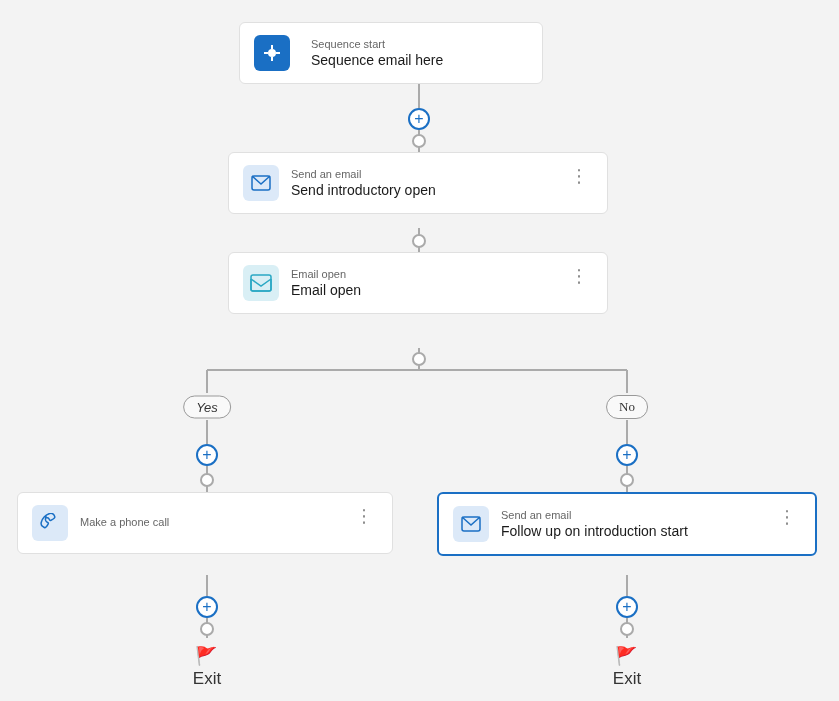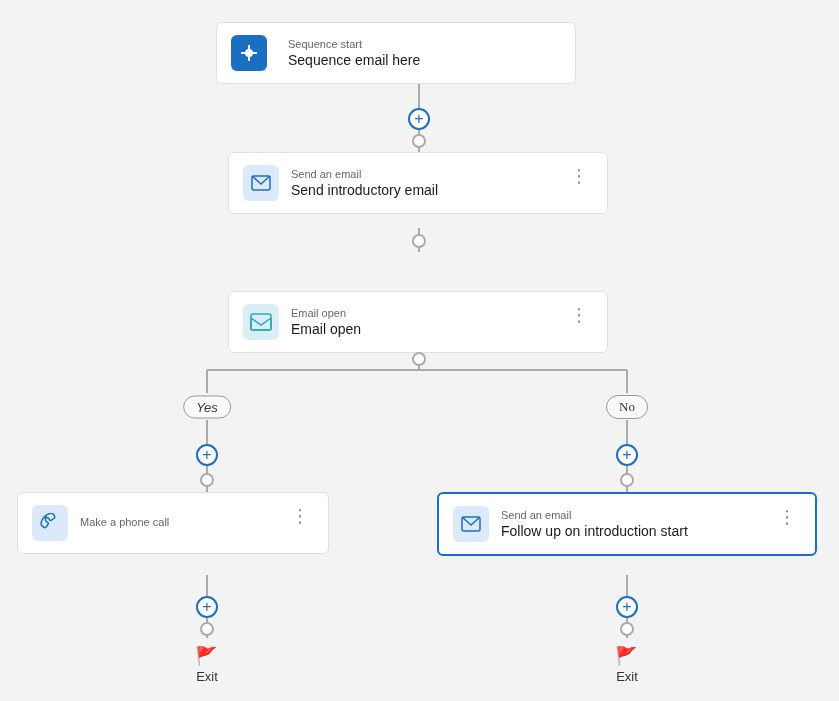--- a/index.html
+++ b/index.html
@@ -135,21 +135,21 @@
       align-items: center;
       gap: 2px;
       transform: translate(-50%, 0);
     }
 
     .exit-flag .flag-icon {
       font-size: 18px;
     }
 
     .exit-flag .flag-label {
-      font-size: 13px;
+      font-size: 17px;
       color: #333;
     }
 
     svg.lines {
       position: absolute;
       top: 0;
       left: 0;
       width: 100%;
       height: 100%;
       pointer-events: none;
@@ -186,21 +186,21 @@
 
     <line x1="207" y1="575" x2="207" y2="596" stroke="#aaa" stroke-width="2"></line>
 
     <line x1="207" y1="618" x2="207" y2="638" stroke="#aaa" stroke-width="2"></line>
 
     <line x1="627" y1="575" x2="627" y2="596" stroke="#aaa" stroke-width="2"></line>
 
     <line x1="627" y1="618" x2="627" y2="638" stroke="#aaa" stroke-width="2"></line>
   </svg>
 
-  <div class="card" style="left:216px; top:22px; width:360px;gap:21px;">
+  <div class="card" style="left:239px; top:22px; width:304px;gap:21px;">
     <div class="card-icon blue-bg">
       <svg width="20" height="20" viewBox="0 0 20 20" fill="none">
         <circle cx="10" cy="10" r="4" fill="white"></circle>
         <line x1="10" y1="2" x2="10" y2="6" stroke="white" stroke-width="2"></line>
         <line x1="10" y1="14" x2="10" y2="18" stroke="white" stroke-width="2"></line>
         <line x1="2" y1="10" x2="6" y2="10" stroke="white" stroke-width="2"></line>
         <line x1="14" y1="10" x2="18" y2="10" stroke="white" stroke-width="2"></line>
       </svg>
     </div>
     <div class="card-text">
@@ -215,28 +215,28 @@
 
   <div class="card" style="left:228px; top:152px; width:380px;">
     <div class="card-icon light-blue-bg">
       <svg width="20" height="16" viewBox="0 0 20 16" fill="none">
         <rect x="1" y="1" width="18" height="14" rx="2" stroke="#1a6fc4" stroke-width="1.5" fill="none"></rect>
         <polyline points="1,1 10,9 19,1" stroke="#1a6fc4" stroke-width="1.5" fill="none"></polyline>
       </svg>
     </div>
     <div class="card-text">
       <span class="card-label">Send an email</span>
-      <span class="card-title">Send introductory email</span>
+      <span class="card-title">Send introductory open</span>
     </div>
     <span class="card-menu">⋮</span>
   </div>
 
   <div class="circle-node" style="left:419px; top:241px;"></div>
 
-  <div class="card" style="left:228px; top:252px; width:380px;margin-top:39px;">
+  <div class="card" style="left:228px; top:252px; width:380px;">
     <div class="card-icon light-teal-bg">
       <svg width="22" height="18" viewBox="0 0 22 18" fill="none">
         <path d="M1 5l10 7 10-7" stroke="#2aa8c4" stroke-width="1.5" fill="none"></path>
         <rect x="1" y="1" width="20" height="16" rx="2" stroke="#2aa8c4" stroke-width="1.5" fill="none"></rect>
         <path d="M1 5V15a2 2 0 002 2h16a2 2 0 002-2V5" stroke="#2aa8c4" stroke-width="1.5" fill="none"></path>
       </svg>
     </div>
     <div class="card-text">
       <span class="card-label">Email open</span>
       <span class="card-title">Email open</span>
@@ -249,21 +249,21 @@
   <div class="branch-label" style="left:207px; top:407px;font-style:italic;">Yes</div>
 
   <div class="branch-label" style="left:627px; top:407px;font-family:Liberation Serif, serif;">No</div>
 
   <div class="plus-node" style="left:207px; top:455px;">+</div>
   <div class="circle-node" style="left:207px; top:480px;"></div>
 
   <div class="plus-node" style="left:627px; top:455px;">+</div>
   <div class="circle-node" style="left:627px; top:480px;"></div>
 
-  <div class="card" style="left:17px; top:492px; width:312px;">
+  <div class="card" style="left:17px; top:492px; width:376px;">
     <div class="card-icon light-blue-bg">
       <svg width="20" height="20" viewBox="0 0 20 20" fill="none">
         <path d="M6.5 2C5.7 3.8 5.3 5.4 5.5 7c.1.7.6 1.4 1.2 1.8l1.2.8c.4.3.5.8.3 1.3-.6 1.3-1.4 2.4-2.4 3.3-.4.4-1 .5-1.5.3L3 13.7C1.5 12.8.8 11 1.3 9.3 2.5 5 5.5 1.8 9.7.5c1.7-.5 3.5.2 4.4 1.7l.6 1.3c.2.5.1 1.1-.3 1.5C13.4 6 12.3 6.7 11 7.3c-.5.2-1 .1-1.3-.3L9 5.8C8.6 5.2 7.8 4.7 7 4.8" stroke="#1a6fc4" stroke-width="1.5" fill="none" stroke-linecap="round"></path>
       </svg>
     </div>
     <div class="card-text">
       <span class="card-label">Make a phone call</span>
     </div>
     <span class="card-menu">⋮</span>
   </div>

